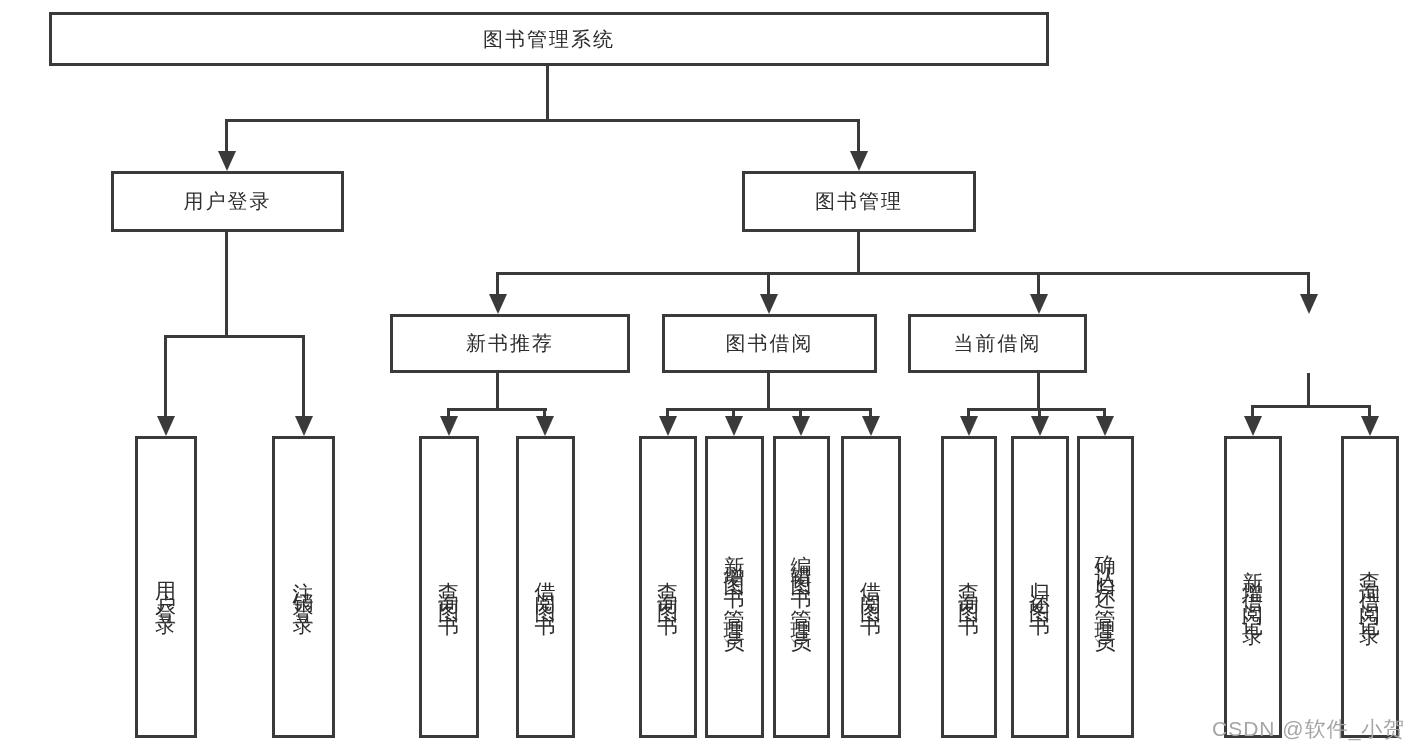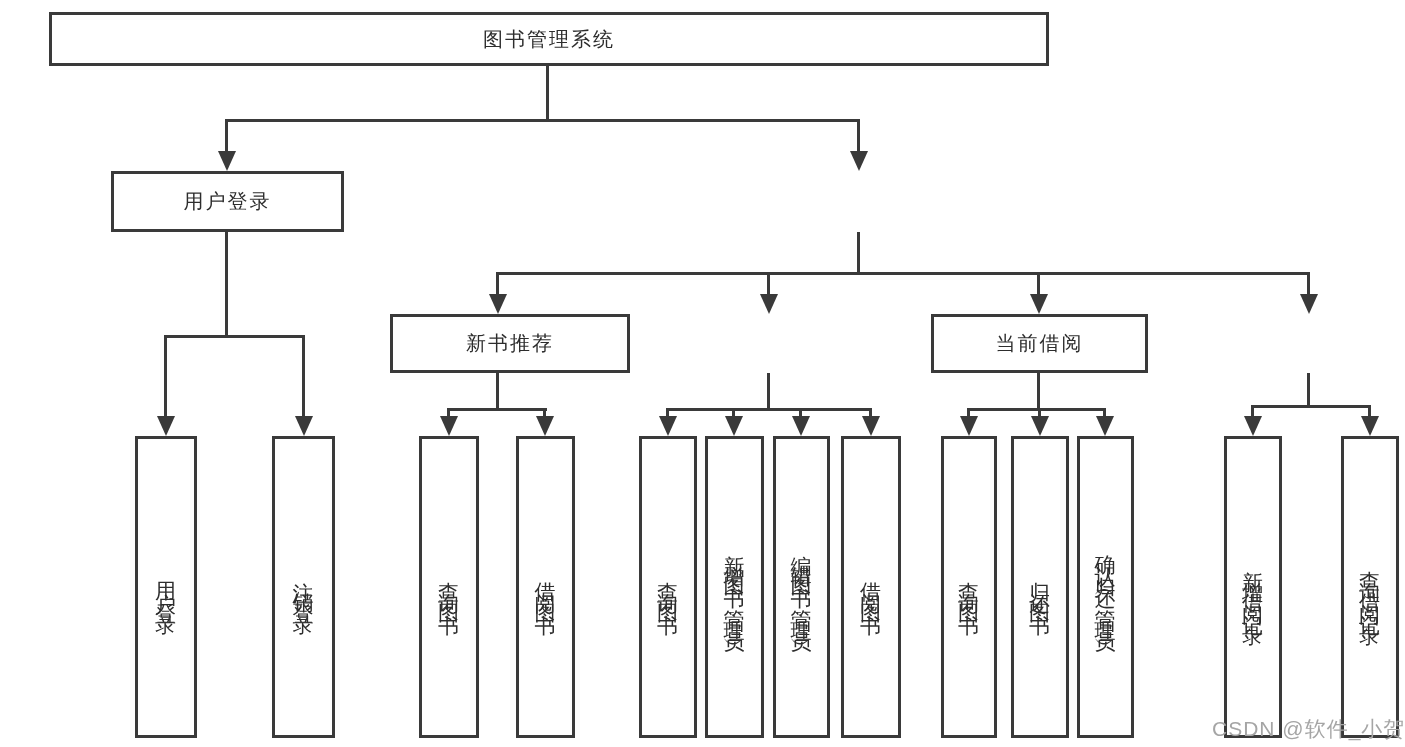--- a/index.html
+++ b/index.html
@@ -33,25 +33,31 @@
 
 <div class="canvas">
 
   <div class="box h" style="left:20px;top:12px;width:1000px;height:54px">
     <span>图书管理系统</span>
   </div>
 
   <div class="box h" style="left:82px;top:171px;width:233px;height:61px">
     <span>用户登录</span>
   </div>
+  <div class="box h" style="left:713px;top:171px;width:234px;height:61px">
+    <span>图书管理</span>
+  </div>
 
   <div class="box h" style="left:361px;top:314px;width:240px;height:59px">
     <span>新书推荐</span>
   </div>
-  <div class="box h" style="left:902px;top:314px;width:217px;height:59px">
+  <div class="box h" style="left:633px;top:314px;width:215px;height:59px">
+    <span>图书借阅</span>
+  </div>
+  <div class="box h" style="left:879px;top:314px;width:179px;height:59px">
     <span>当前借阅</span>
   </div>
 
   <div class="box v" style="left:106px;top:436px;width:62px;height:302px">
     <span>用户登录</span>
   </div>
   <div class="box v" style="left:243px;top:436px;width:63px;height:302px">
     <span>注销登录</span>
   </div>
 

